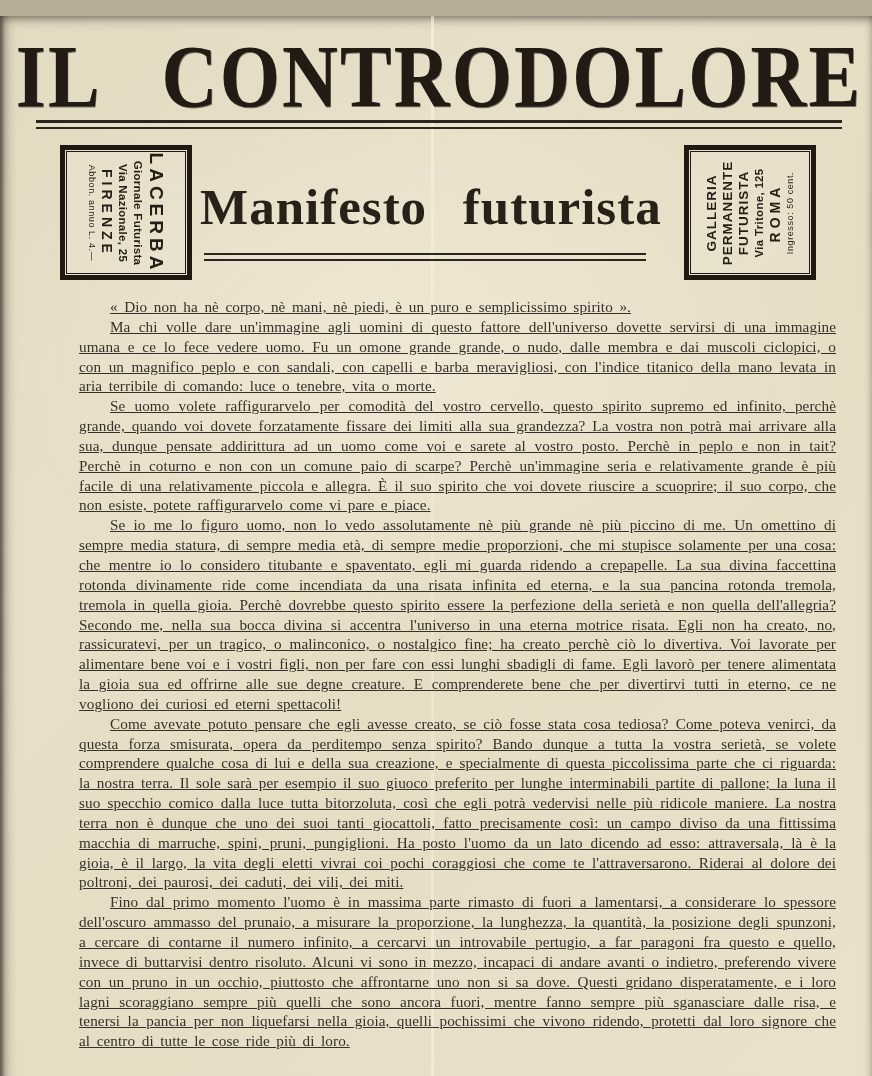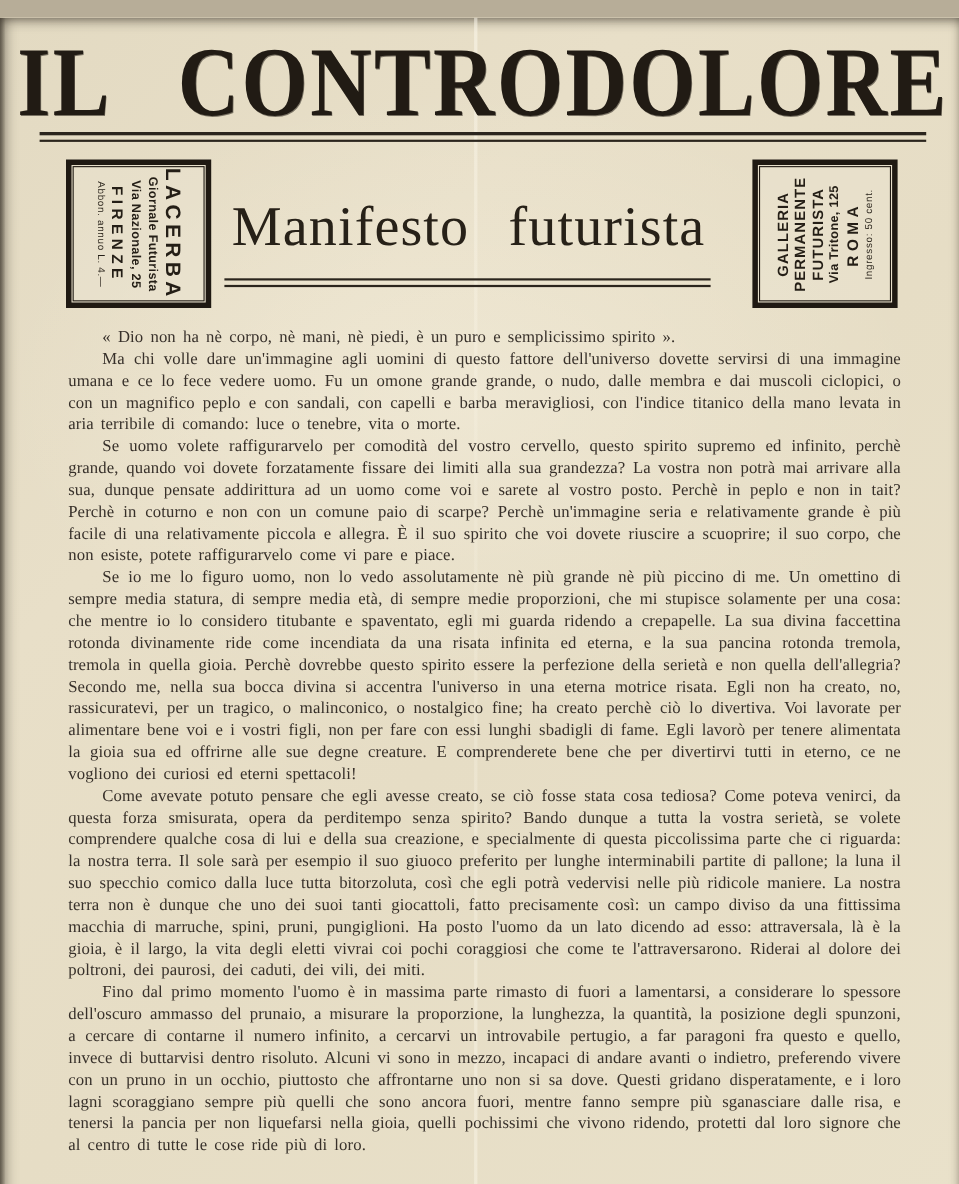--- a/index.html
+++ b/index.html
@@ -68,34 +68,34 @@
   .bx-xl { font-weight:700; font-size:19px; line-height:1.1; letter-spacing:4px; }
   .bx-md { font-weight:700; font-size:11.5px; line-height:1.3; letter-spacing:0.3px; }
   .bx-lg { font-weight:700; font-size:14px; line-height:1.25; letter-spacing:4px; }
   .bx-sm { font-weight:400; font-size:9px;  line-height:1.35; letter-spacing:0.6px; }
   .bx-rt { font-weight:700; font-size:13.5px; line-height:1.18; letter-spacing:1px; }
 
   
   .subtitle {
     position:absolute; top:158px; left:200px; width:452px;
     text-align:center;
-    font-size:51px; line-height:1.3; font-weight:400;
+    font-size:51px; line-height:1.3; font-weight:700;
     letter-spacing:1px; word-spacing:22px;
     color:#272118; white-space:nowrap;
   }
   .rule-sub {
     position:absolute; top:237px; left:204px; width:442px; height:4px;
     border-top:2px solid #2b251d; border-bottom:2px solid #2b251d;
   }
 
   
   .bodytext {
-    position:absolute; top:281px; left:62px; width:757px;
+    position:absolute; top:281px; left:79px; width:757px;
     color:#37302a;
-    font-size:15.2px; line-height:19.85px;
+    font-size:15.2px; line-height:19.85px;text-decoration:underline;
   }
   .bodytext p {
     margin:0;
     text-indent:31px;
     text-align:justify;
     word-spacing:2.6px;
     letter-spacing:0.1px;
   }
 </style>
 </head>

